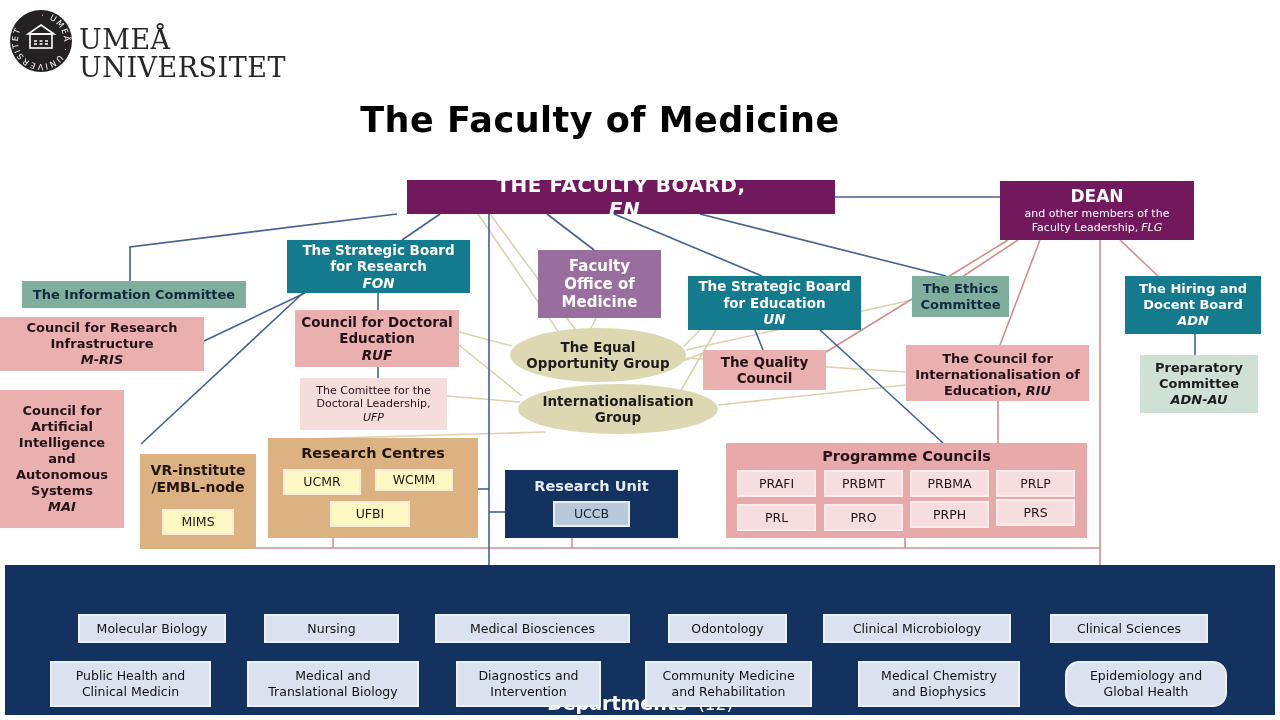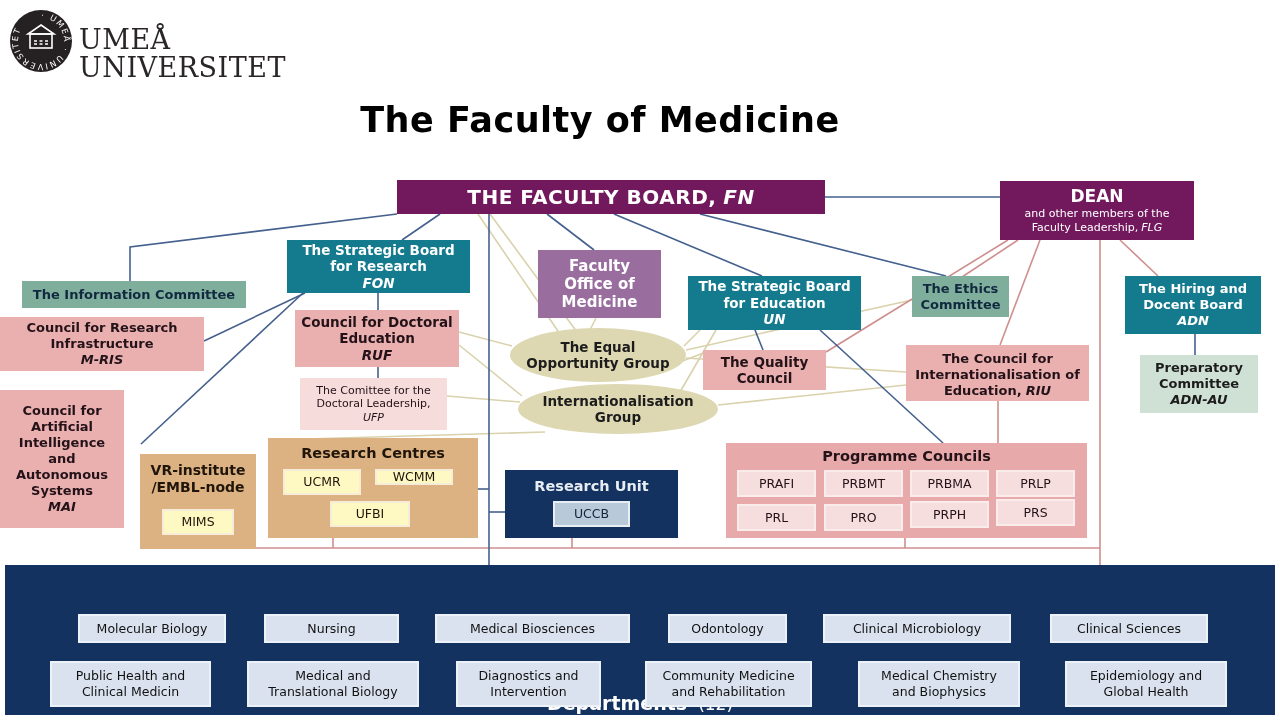--- a/index.html
+++ b/index.html
@@ -101,21 +101,21 @@
     <polygon points="33,17 46,26 20,26" fill="none" stroke="#fff" stroke-width="1.6"></polygon>
     <rect x="22" y="26" width="22" height="14" fill="none" stroke="#fff" stroke-width="1.6"></rect>
     <path d="M26 33 h3 M31.5 33 h3 M37 33 h3 M26 36 h3 M31.5 36 h3 M37 36 h3" stroke="#fff" stroke-width="1.4"></path>
   </svg>
 
   <div class="wordmark">UMEÅ
 UNIVERSITET</div>
 
   <div class="title">The Faculty of Medicine</div>
 
-  <div class="node purple" style="left:397px;top:180px;width:428px;height:34px;font-size:20px;font-weight:700;flex-direction:row;letter-spacing:0.5px;">
+  <div class="node purple" style="left:407px;top:180px;width:428px;height:34px;font-size:20px;font-weight:700;flex-direction:column;letter-spacing:0.5px;">
     <span>THE FACULTY BOARD,</span>
     <span class="abbr" style="margin-left:7px;">FN</span>
   </div>
 
   <div class="node purple" style="left:1000px;top:181px;width:194px;height:59px;padding:2px;">
     <span class="bold" style="font-size:17px;">DEAN</span>
     <span style="font-size:11px;line-height:1.3;">
       <span class="pl">and other members of the
 Faculty Leadership,</span><span class="abbr" style="margin-left:3px;">FLG</span>
     </span>
@@ -214,21 +214,21 @@
     <div class="cell tancell" style="left:22px;top:55px;width:72px;height:26px;">
       <span>MIMS</span>
     </div>
   </div>
 
   <div class="node tan" style="left:268px;top:438px;width:210px;height:100px;justify-content:flex-start;padding-top:7px;">
     <span class="bold" style="font-size:14.5px;">Research Centres</span>
     <div class="cell tancell" style="left:15px;top:31px;width:78px;height:26px;">
       <span>UCMR</span>
     </div>
-    <div class="cell tancell" style="left:107px;top:31px;width:78px;height:16px;">
+    <div class="cell tancell" style="left:107px;top:31px;width:78px;height:22px;">
       <span>WCMM</span>
     </div>
     <div class="cell tancell" style="left:62px;top:63px;width:80px;height:26px;">
       <span>UFBI</span>
     </div>
   </div>
 
   <div class="node navybox" style="left:505px;top:470px;width:173px;height:68px;justify-content:flex-start;padding-top:8px;">
     <span class="bold" style="font-size:14.5px;color:#e8edf4;">Research Unit</span>
     <div class="cell bluecell" style="left:48px;top:31px;width:77px;height:26px;">
@@ -300,19 +300,19 @@
 Intervention</span>
       </div>
     <div class="deptbox" style="left:640px;top:96px;width:167px;height:46px;">
       <span class="pl">Community Medicine
 and Rehabilitation</span>
       </div>
     <div class="deptbox" style="left:853px;top:96px;width:162px;height:46px;">
       <span class="pl">Medical Chemistry
 and Biophysics</span>
       </div>
-    <div class="deptbox" style="left:1060px;top:96px;width:162px;height:46px;">
+    <div class="deptbox" style="left:1060px;top:96px;width:162px;height:46px;border-radius:14px;">
       <span class="pl">Epidemiology and
 Global Health</span>
       </div>
   </div>
 
 </div>
 
 </body></html>

